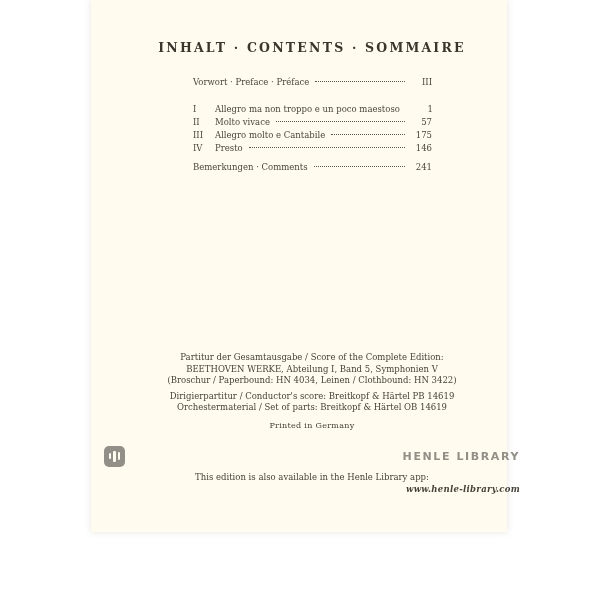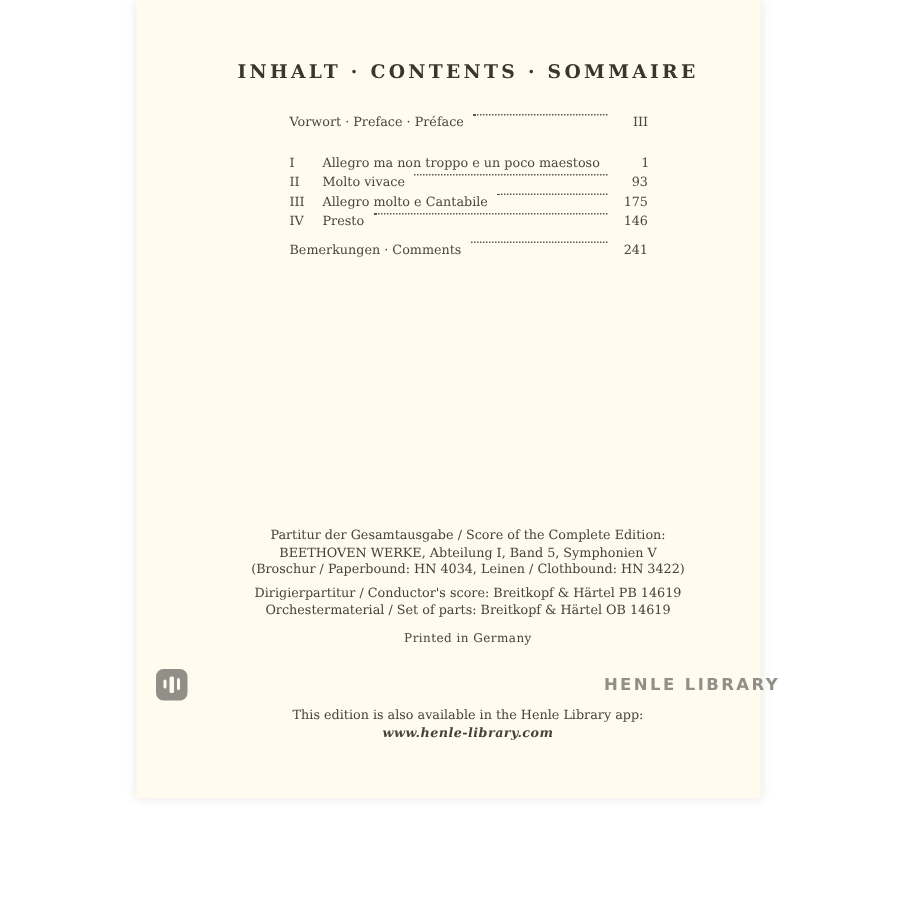--- a/index.html
+++ b/index.html
@@ -16,21 +16,21 @@
   }
   .block{position:absolute;left:13px;width:416px;text-align:center;color:#46423a;}
   .contents-title{
     top:40px;font-size:12.5px;font-weight:bold;letter-spacing:2.2px;
     color:#3a362e;
   }
   .toc{
     position:absolute;left:102px;top:76px;width:239px;
     font-size:8.5px;color:#4a463c;
   }
-  .toc-row{display:flex;align-items:flex-start;height:13px;line-height:13px;white-space:nowrap;}
+  .toc-row{display:flex;align-items:center;height:13px;line-height:13px;white-space:nowrap;}
   .toc-row .numeral{width:22px;flex:0 0 22px;}
   .toc-row .dots{
     flex:1 1 auto;height:0;border-bottom:1.5px dotted #5d584d;
     margin:0 3px 3px 6px;
   }
   .toc-row .pgnum{flex:0 0 24px;width:24px;text-align:right;}
   .spacer13{height:14px;}
   .spacer6{height:6px;}
   .edition-info{top:352px;font-size:8.5px;line-height:11.5px;}
   .edition-info .grp2{margin-top:4px;}
@@ -44,21 +44,21 @@
   }
   .bar{width:2.5px;background:#fffcef;border-radius:1px;}
   .bar.b1{height:6px;}
   .bar.b2{height:11px;}
   .bar.b3{height:8px;}
   .logo-wordmark{
     font-family:"DejaVu Sans", sans-serif;font-size:11px;font-weight:bold;
     letter-spacing:1.6px;color:#918f87;
   }
   .app-note{top:472px;font-size:8.5px;line-height:11.5px;}
-  .app-url{font-style:italic;font-weight:bold;letter-spacing:0.3px;}
+  .app-url{font-style:italic;font-weight:bold;letter-spacing:0.3px;text-align:right;}
 </style>
 </head>
 <body>
 
 <div class="paper">
 
   <div class="block contents-title">INHALT · CONTENTS · SOMMAIRE</div>
 
   <div class="toc">
 
@@ -74,21 +74,21 @@
       <span class="numeral">I</span>
       <span>Allegro ma non troppo e un poco maestoso</span>
       <span class="dots"></span>
       <span class="pgnum">1</span>
     </div>
 
     <div class="toc-row">
       <span class="numeral">II</span>
       <span>Molto vivace</span>
       <span class="dots"></span>
-      <span class="pgnum">93</span>
+      <span class="pgnum">57</span>
     </div>
 
     <div class="toc-row">
       <span class="numeral">III</span>
       <span>Allegro molto e Cantabile</span>
       <span class="dots"></span>
       <span class="pgnum">175</span>
     </div>
 
     <div class="toc-row">

